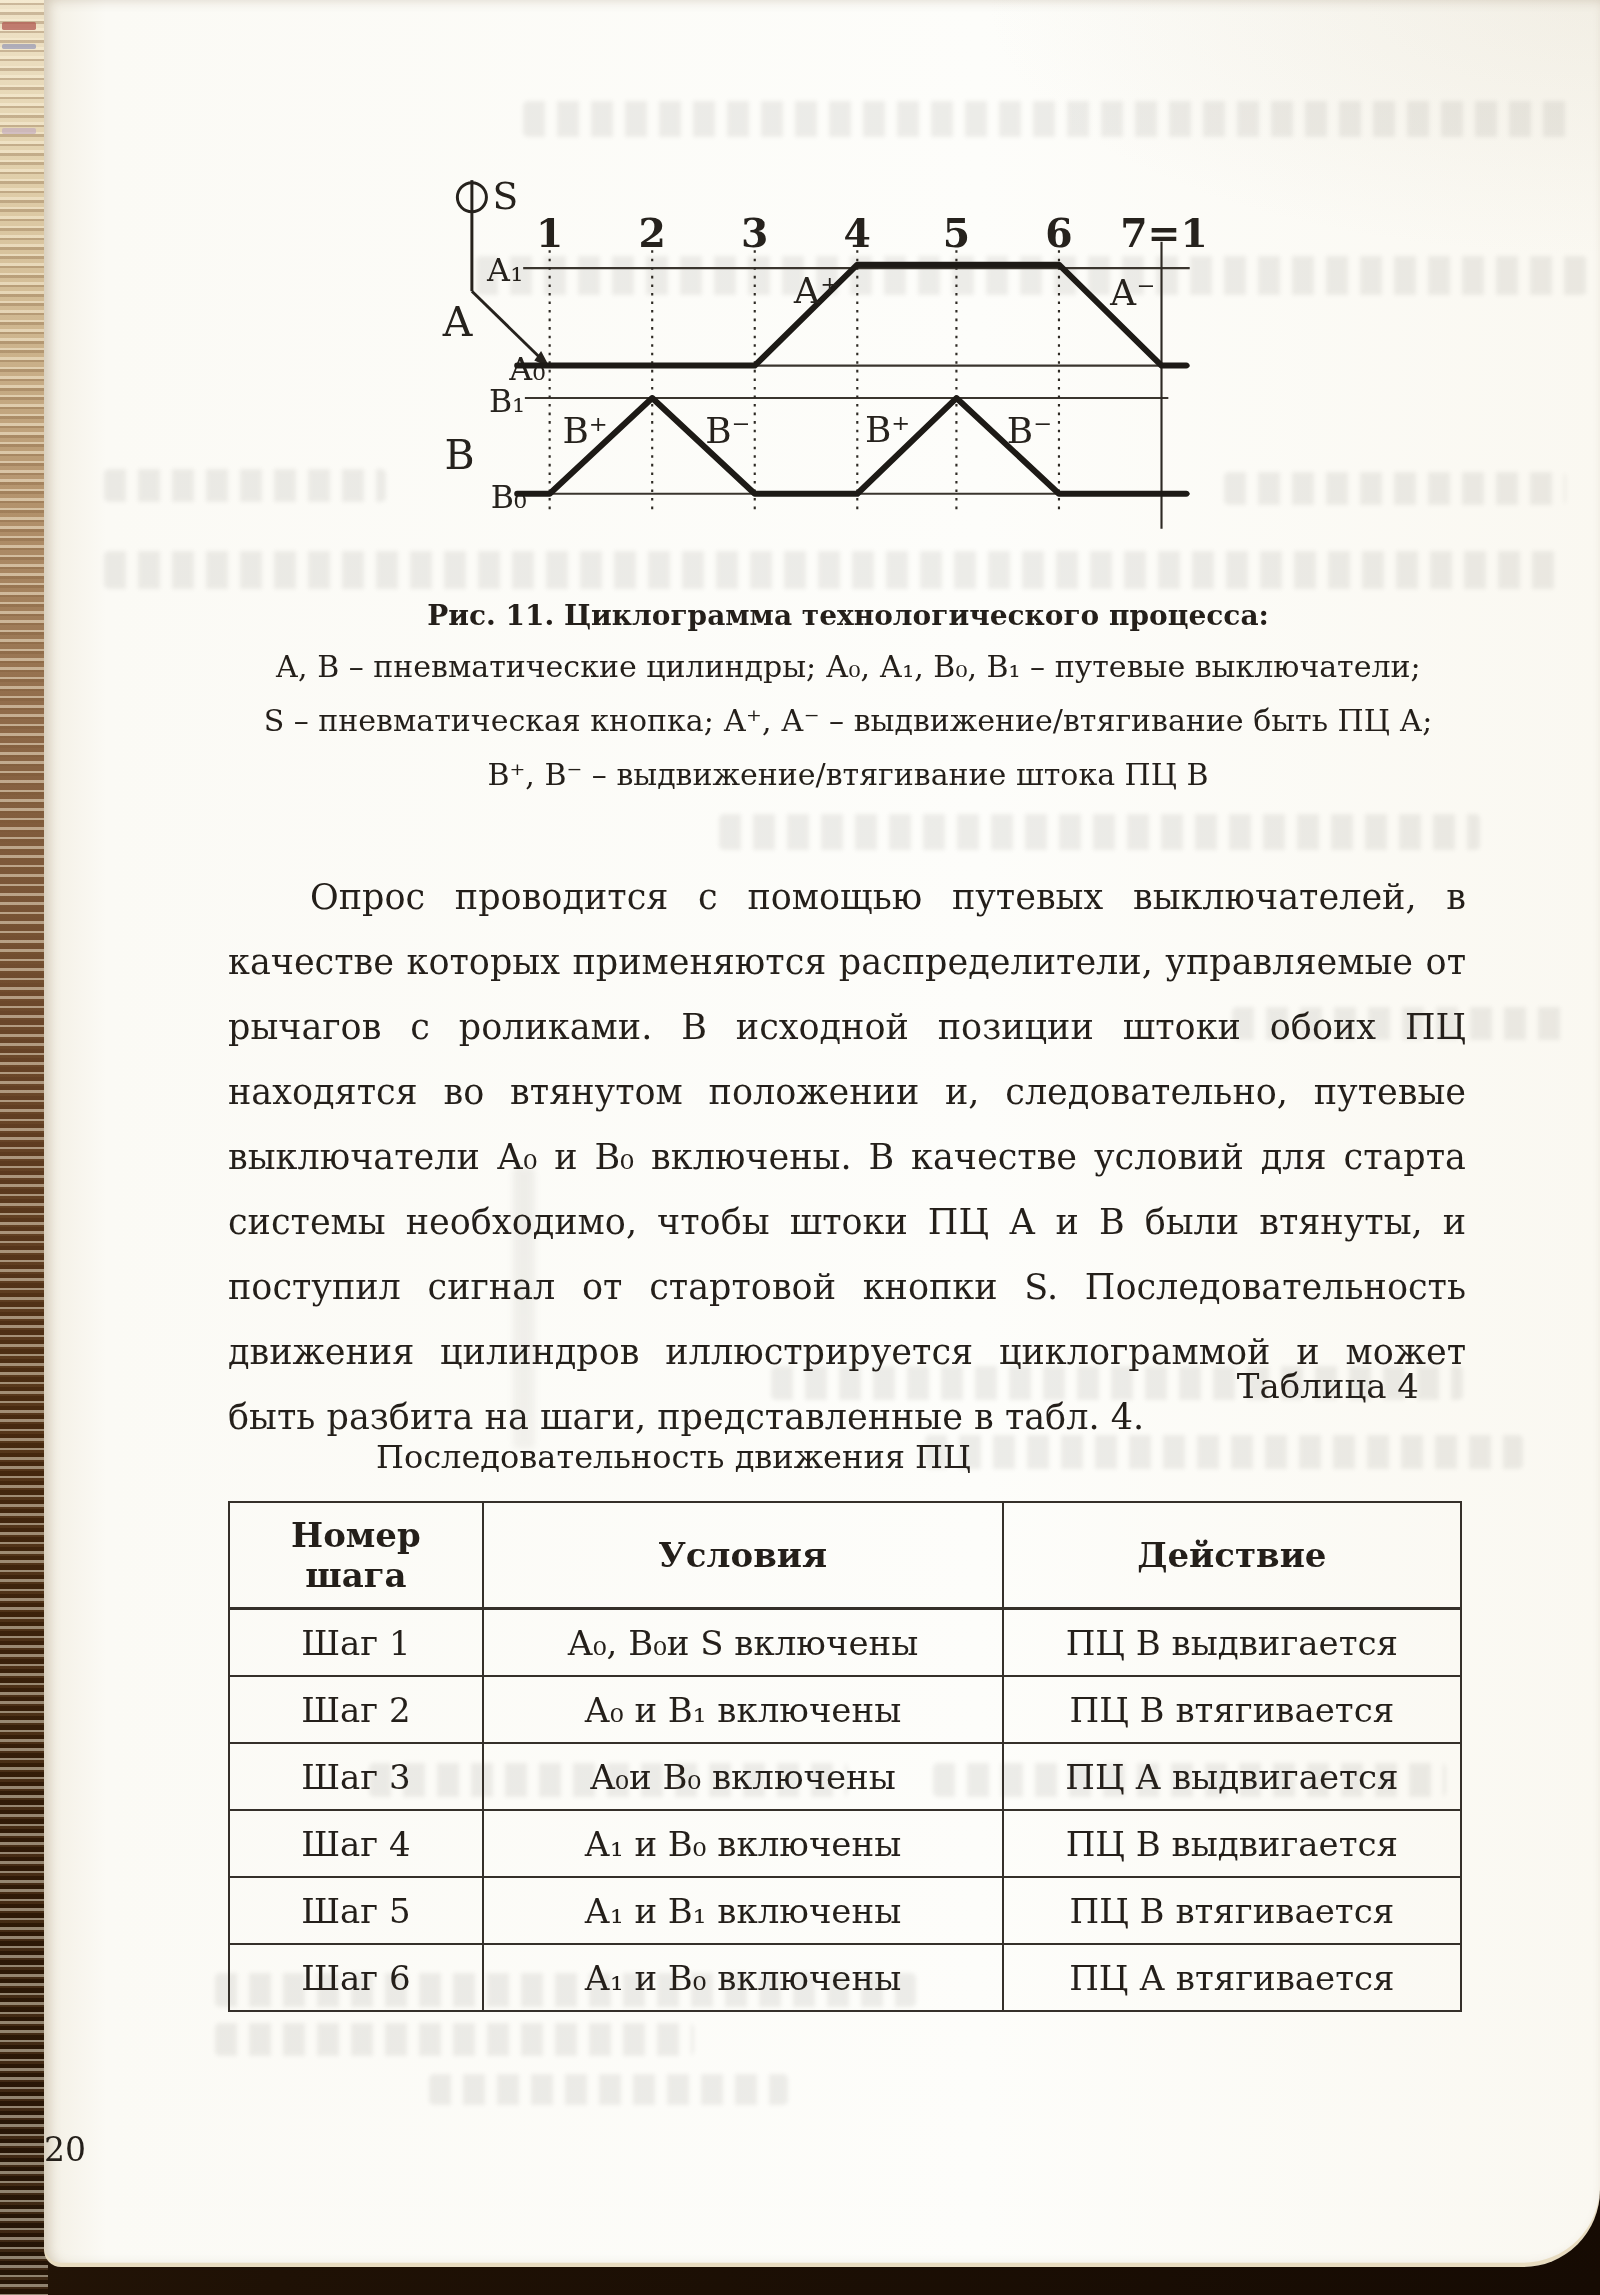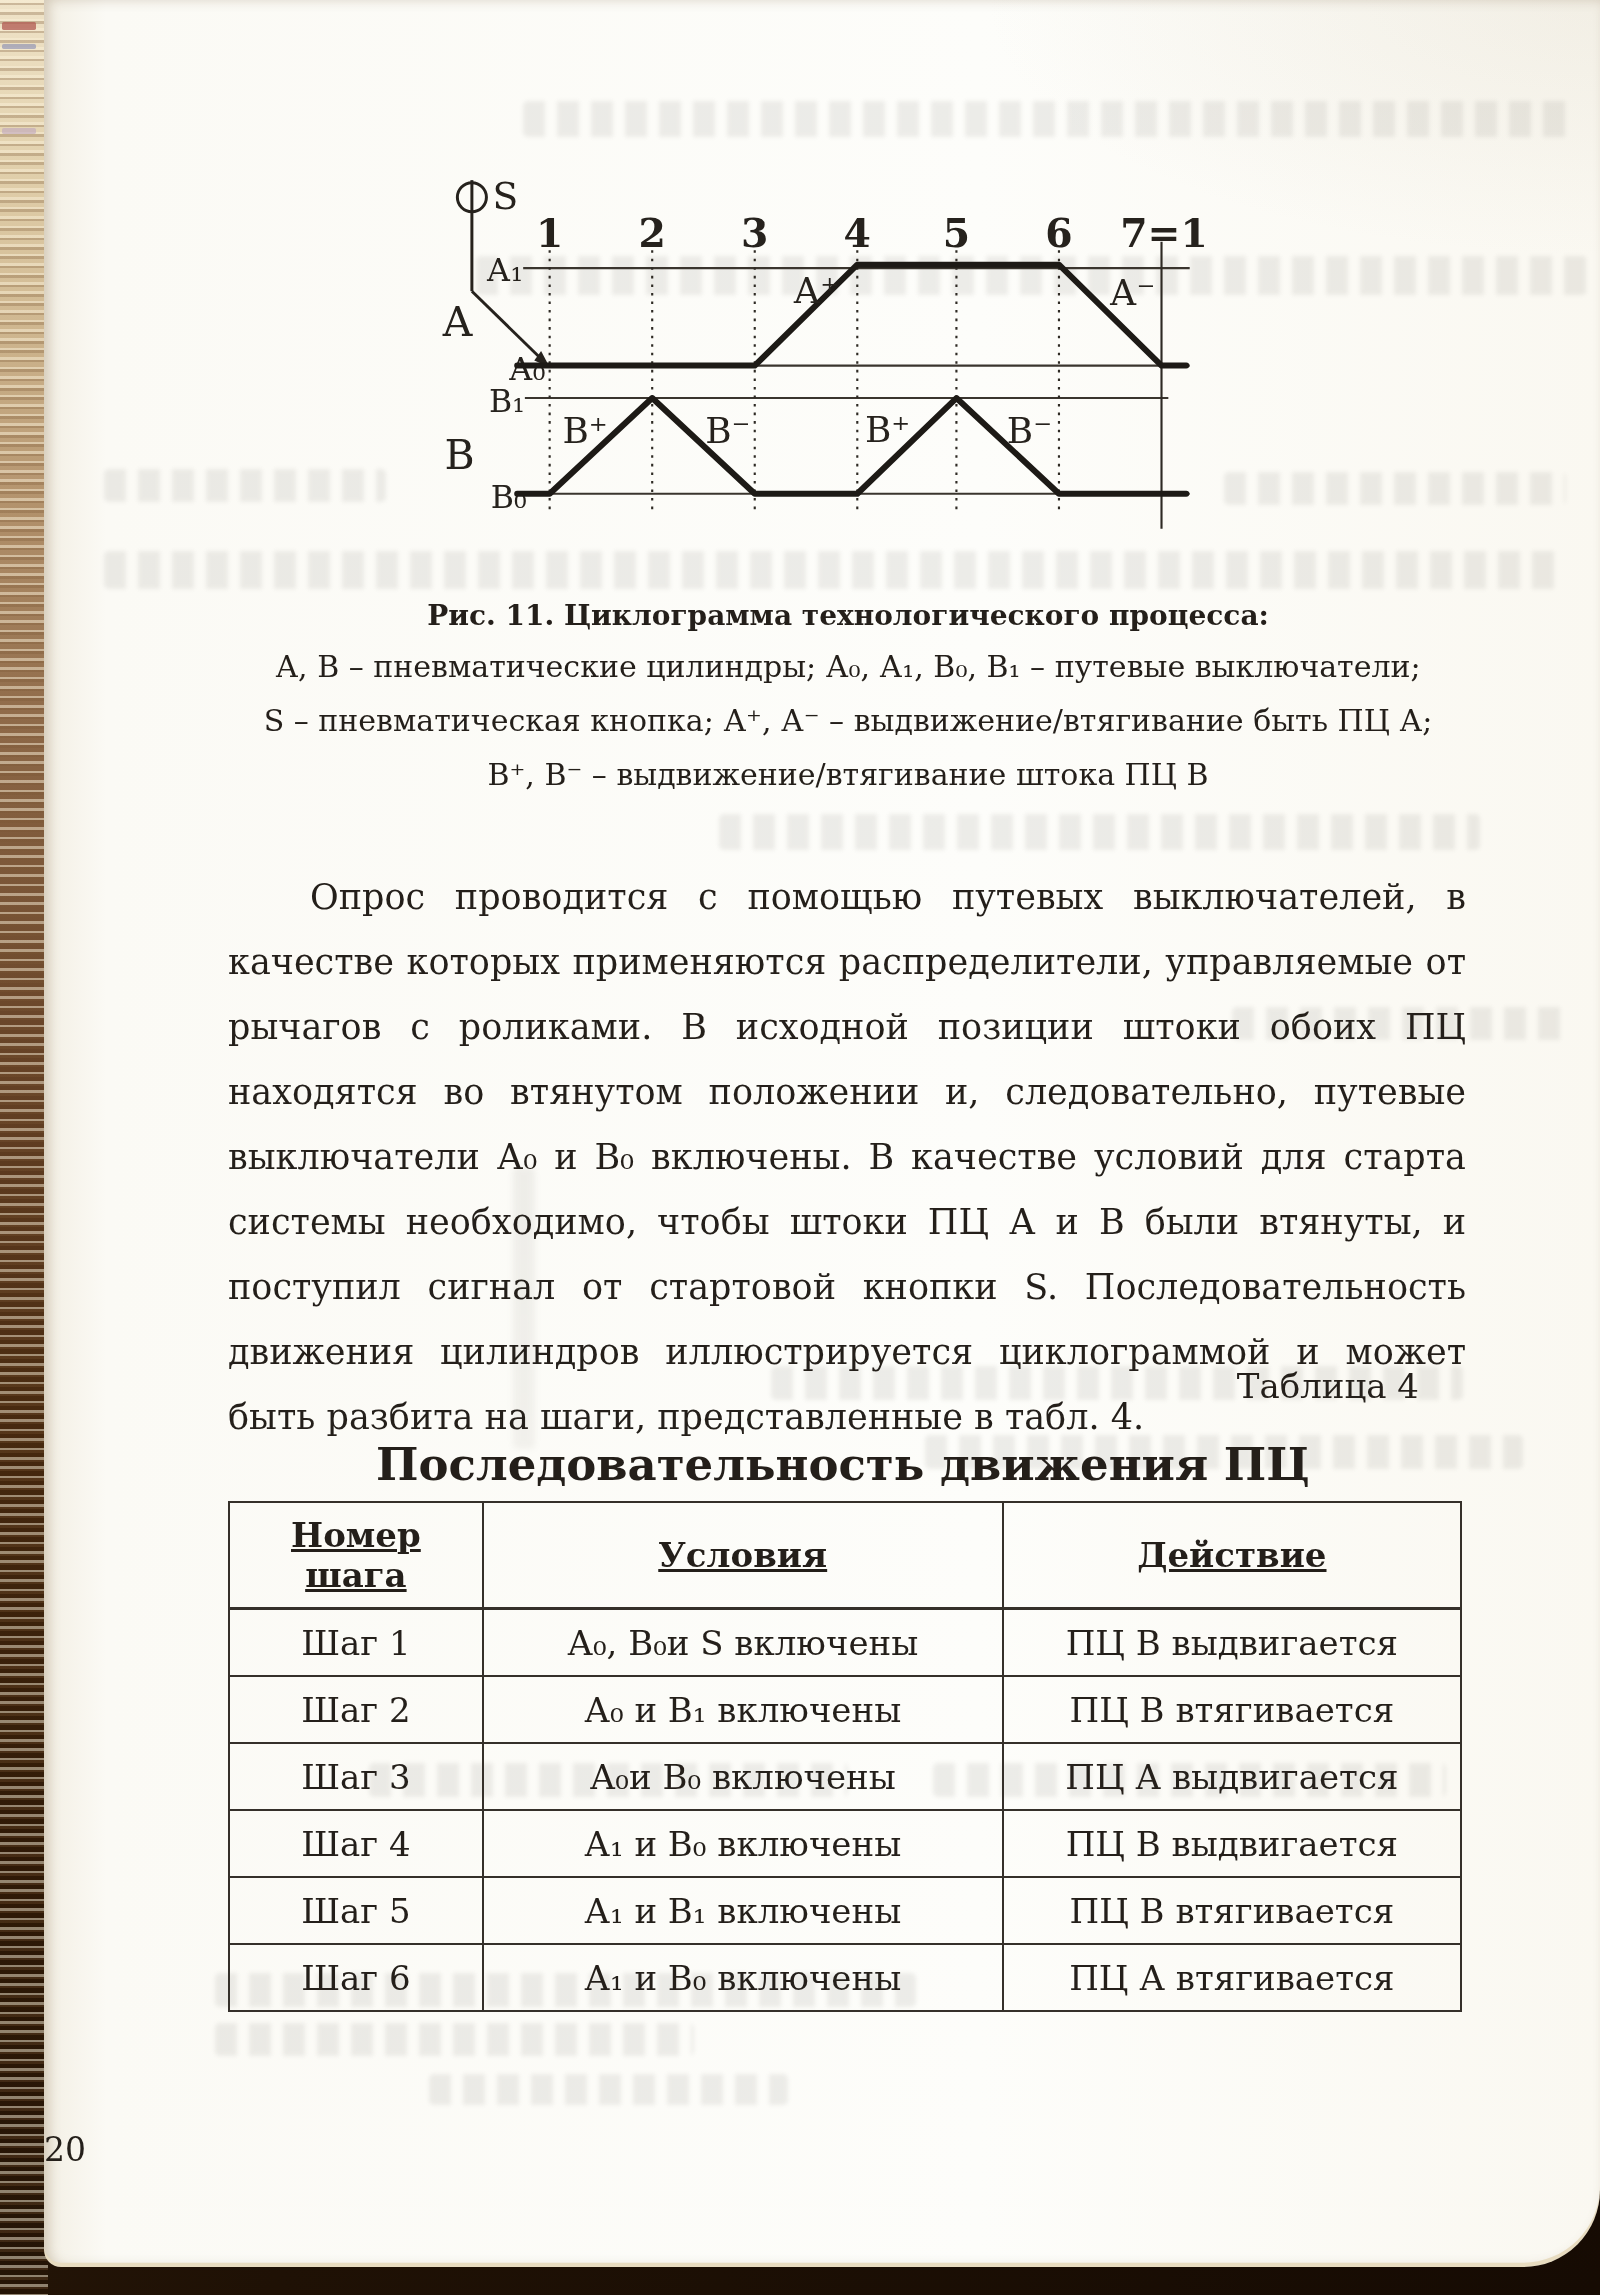--- a/index.html
+++ b/index.html
@@ -66,36 +66,36 @@
     font-size: 35px; line-height: 65px; color: #241f1a;
     text-align: justify; text-indent: 82px;
   }
 
   .table-note {
     position: absolute; right: 181px; top: 1366px;
     font-size: 34px; color: #241f1a;
   }
   .table-title {
     position: absolute; left: 332px; top: 1438px;
-    font-size: 45px; font-weight: bold; color: #241f1a;
+    font-size: 32px; font-weight: normal; color: #241f1a;
   }
 
   table.steps {
     position: absolute; left: 184px; top: 1501px; width: 1234px;
     border-collapse: collapse; table-layout: fixed;
     font-size: 34px; color: #241f1a;
   }
   table.steps col.c1 { width: 20.6%; }
   table.steps col.c2 { width: 42.2%; }
   table.steps col.c3 { width: 37.2%; }
   table.steps th, table.steps td {
     border: 2.6px solid #35302a; text-align: center; vertical-align: middle;
     padding: 12px 6.8px; height: 41px;
   }
-  table.steps th { font-weight: bold; border-bottom-width: 3.4px; text-decoration: underline; }
+  table.steps th { font-weight: bold; border-bottom-width: 3.4px; }
 
   .page-num {
     position: absolute; left: 0; top: 2130px; width: 1506px;
     text-align: left; font-size: 33px; color: #241f1a;
   }
 
   
   .cyclo { position: absolute; left: 298px; top: 120px; width: 940px; height: 445px; }
   .cyclo text {
     font-family: "DejaVu Serif", "Liberation Serif", serif;

